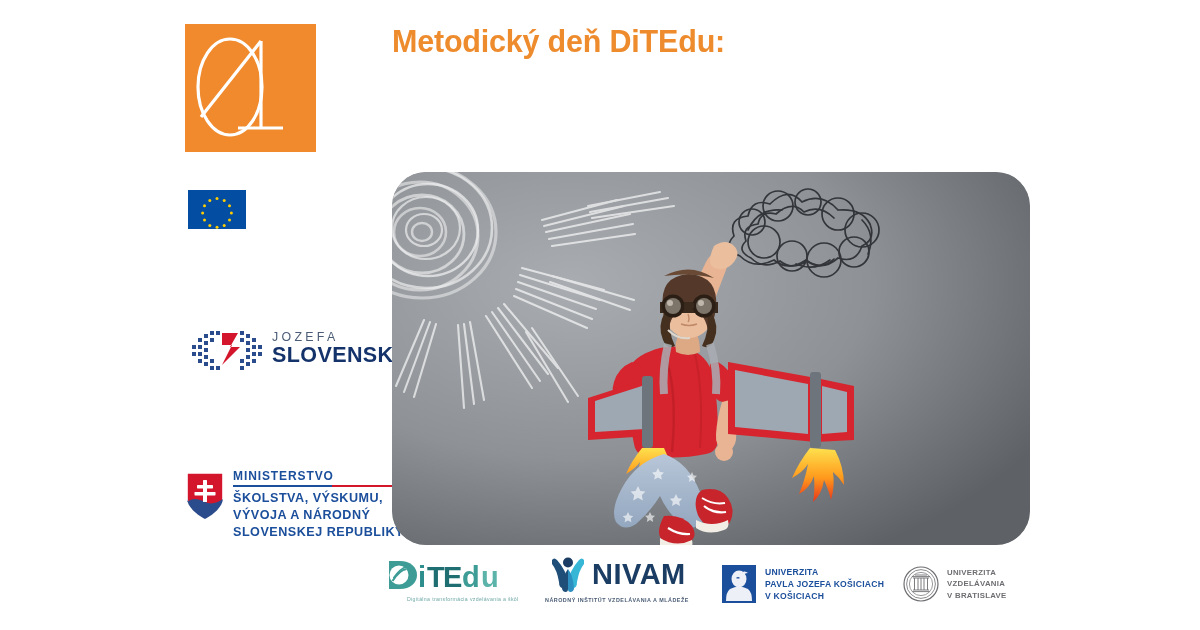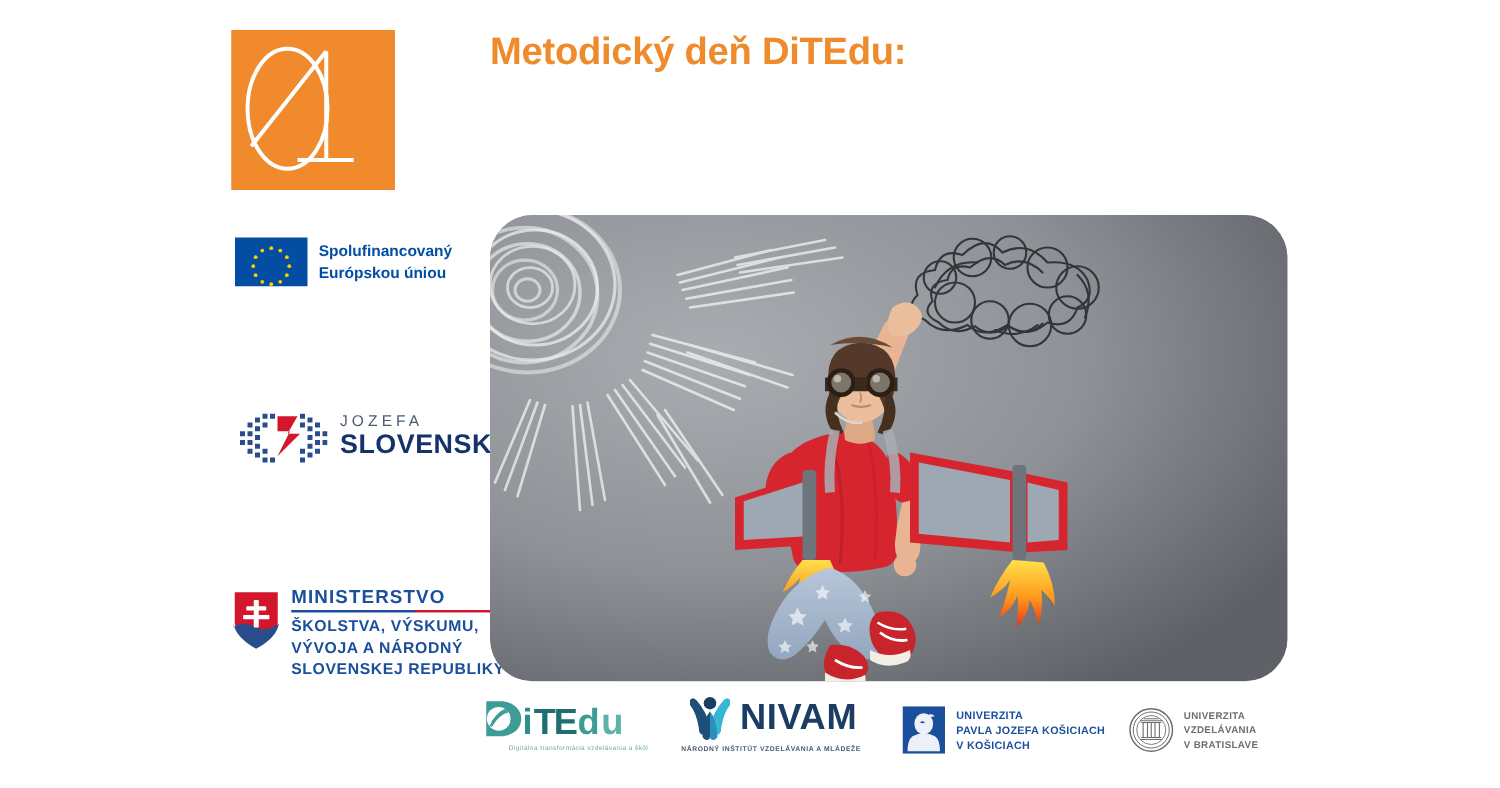--- a/index.html
+++ b/index.html
@@ -50,21 +50,21 @@
     display:block;margin-bottom:2px;
   }
   .ps-slovensko{
     color:#15336B;font-size:21.5px;font-weight:bold;letter-spacing:0.4px;display:block;
   }
 
   .min-logo{position:absolute;left:186px;top:470px;display:flex;align-items:flex-start;gap:9px;}
   .min-shield{width:38px;height:48px;flex:none;margin-top:2px;}
   .min-text{color:#1B4E9B;line-height:1.0;}
   .min-head{
-    font-size:15px;font-weight:bold;letter-spacing:0.9px;display:block;
+    font-size:12px;font-weight:bold;letter-spacing:0.9px;display:block;
     padding-bottom:2px;position:relative;
   }
   .min-rule{width:100%;height:2px;display:flex;margin:1px 0 3px 0;}
   .min-rule i{display:block;height:2px;}
   .min-rule i.b{background:#1B4E9B;flex:0 0 58%;}
   .min-rule i.r{background:#D3162B;flex:1;}
   .min-body{font-size:12.6px;font-weight:bold;letter-spacing:0.5px;line-height:1.34;display:block;}
 
   
   .photo{
@@ -136,24 +136,20 @@
           <circle cx="41.5" cy="30.1" r="1.5"></circle>
           <circle cx="36.2" cy="35.4" r="1.5"></circle>
           <circle cx="29" cy="37.3" r="1.5"></circle>
           <circle cx="21.8" cy="35.4" r="1.5"></circle>
           <circle cx="16.5" cy="30.1" r="1.5"></circle>
           <circle cx="14.6" cy="22.9" r="1.5"></circle>
           <circle cx="16.5" cy="15.7" r="1.5"></circle>
           <circle cx="21.8" cy="10.4" r="1.5"></circle>
         </g>
       </svg>
-    </div>
-    <div class="eu-text">
-      <span class="ln">Spolufinancovaný</span>
-      <span class="ln">Európskou úniou</span>
     </div>
   </div>
 
   <div class="ps-logo">
     <svg class="ps-mark" viewBox="0 0 72 48" xmlns="http://www.w3.org/2000/svg">
       <g fill="#2B4C8C">
         <rect x="2" y="20" width="4" height="4"></rect>
           <rect x="2" y="27" width="4" height="4"></rect>
         <rect x="8" y="13" width="4" height="4"></rect>
           <rect x="8" y="20" width="4" height="4"></rect>

